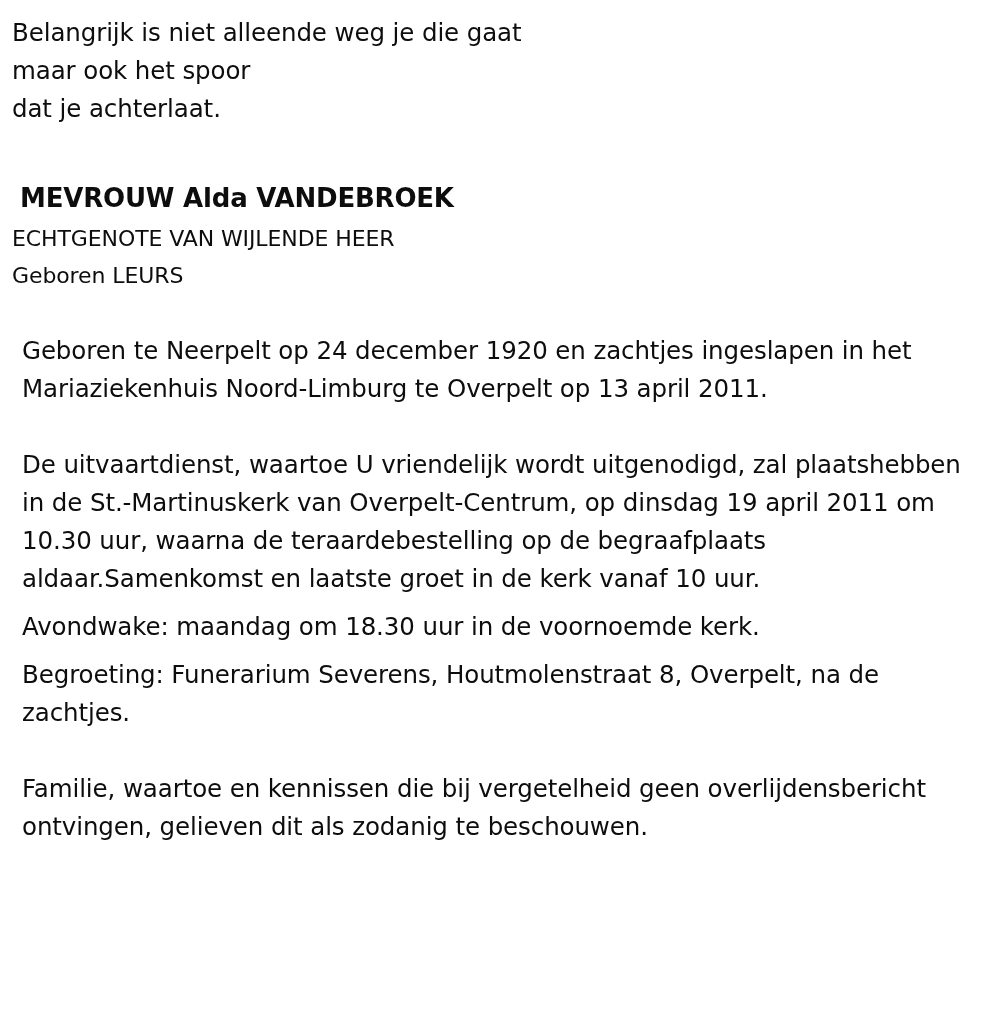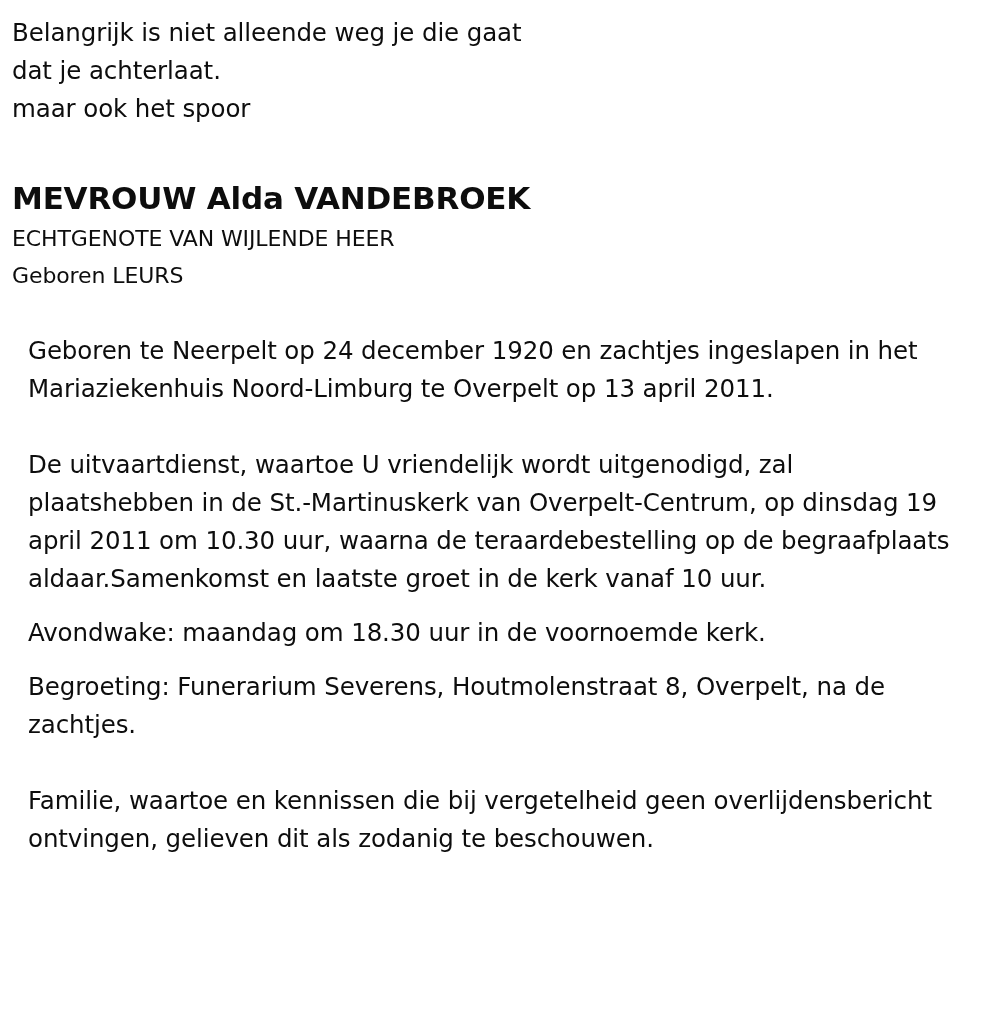--- a/index.html
+++ b/index.html
@@ -31,48 +31,49 @@
   .block.spaced {
     margin-top: 38px;
   }
   .poem {
     margin-top: 0;
   }
   .poem .line {
     display: block;
   }
   .name-heading {
-    font-size: 31px;
+    font-size: 26px;
     line-height: 44px;
     font-weight: bold;
     letter-spacing: -0.2px;
     margin-top: 48px;
     margin-bottom: 0;
+    margin-left: 8px;
   }
   .subname {
     font-size: 22px;
     line-height: 37px;
     letter-spacing: -0.1px;
   }
   .subname .line {
     display: block;
   }
   .para p {
-    margin: 16px;
+    margin: 10px;
   }
 </style>
 </head>
 <body>
 
 <div class="page">
 
   <div class="block poem">
     <span class="line">Belangrijk is niet alleende weg je die gaat</span>
+    <span class="line">maar ook het spoor</span>
     <span class="line">dat je achterlaat.</span>
-    <span class="line">maar ook het spoor</span>
   </div>
 
   <div class="name-heading">MEVROUW Alda VANDEBROEK</div>
 
   <div class="subname">
     <span class="line">ECHTGENOTE VAN WIJLENDE HEER</span>
     <span class="line">Geboren LEURS</span>
   </div>
 
   <div class="block spaced para">

